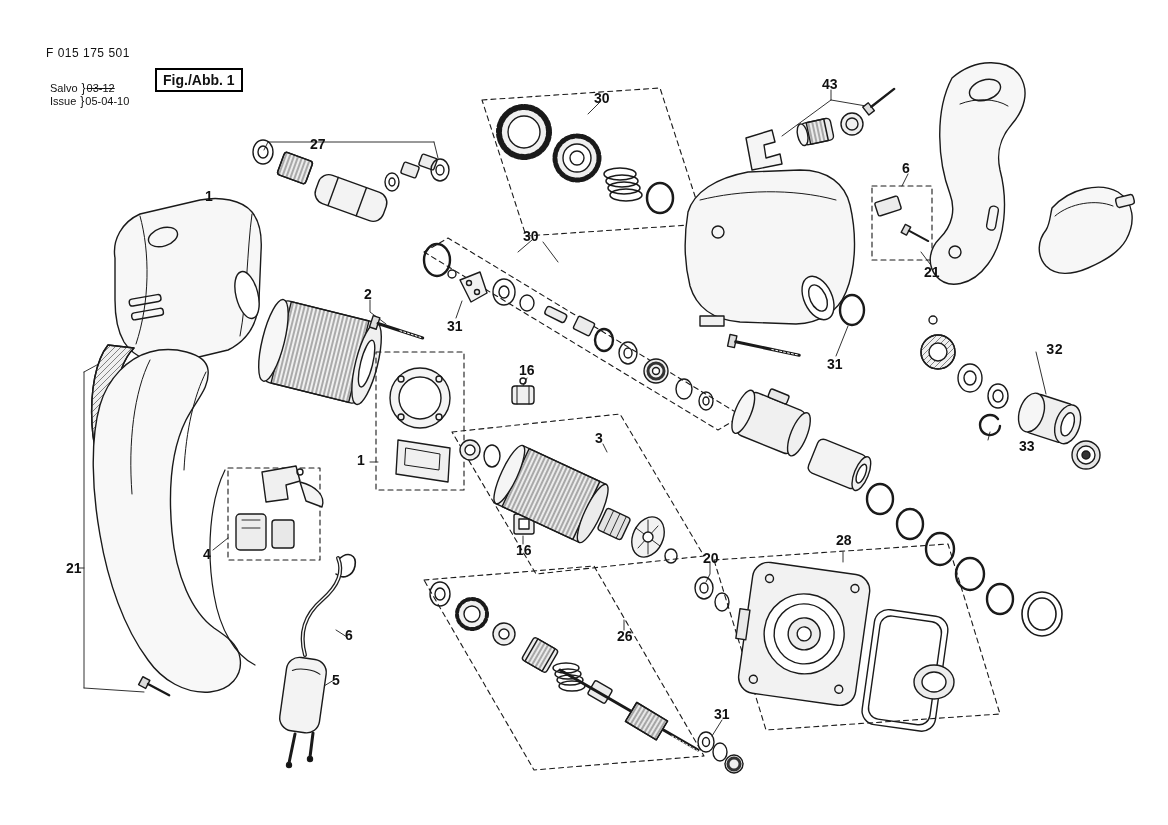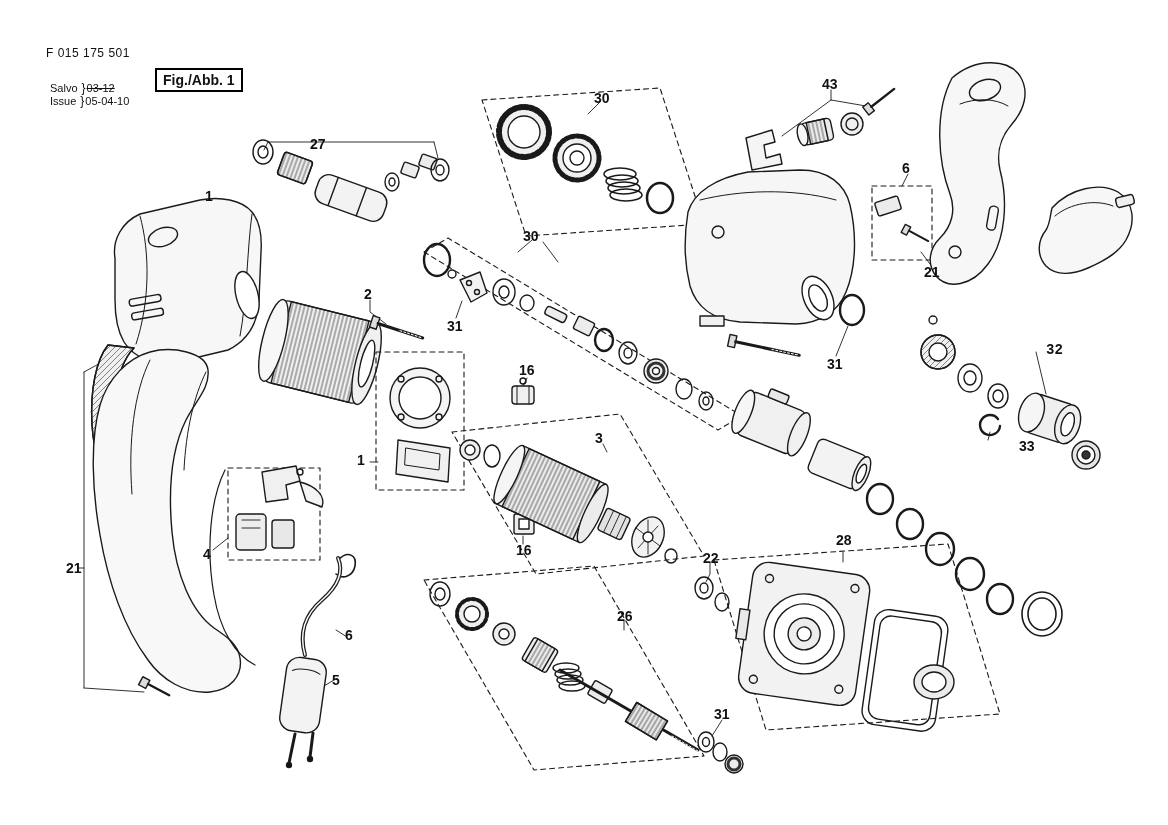--- a/index.html
+++ b/index.html
@@ -439,21 +439,21 @@
 <div class="callout" style="left:447px;top:318px;">31</div>
 <div class="callout" style="left:523px;top:228px;">30</div>
 <div class="callout" style="left:519px;top:362px;">16</div>
 <div class="callout" style="left:357px;top:452px;">1</div>
 <div class="callout" style="left:595px;top:430px;">3</div>
 <div class="callout" style="left:516px;top:542px;">16</div>
 <div class="callout" style="left:203px;top:546px;">4</div>
 <div class="callout" style="left:66px;top:560px;">21</div>
 <div class="callout" style="left:345px;top:627px;">6</div>
 <div class="callout" style="left:332px;top:672px;">5</div>
-<div class="callout" style="left:617px;top:608px;">26</div>
-<div class="callout" style="left:703px;top:550px;">22</div>
+<div class="callout" style="left:617px;top:628px;">26</div>
+<div class="callout" style="left:703px;top:550px;">20</div>
 <div class="callout" style="left:836px;top:532px;">28</div>
 <div class="callout" style="left:714px;top:706px;">31</div>
 <div class="callout" style="left:827px;top:356px;">31</div>
 <div class="callout" style="left:1046px;top:342px;font-family:Liberation Mono, monospace;">32</div>
 <div class="callout" style="left:982px;top:438px;margin-left:37px;">33</div>
 
 </div>
 
 </body></html>

